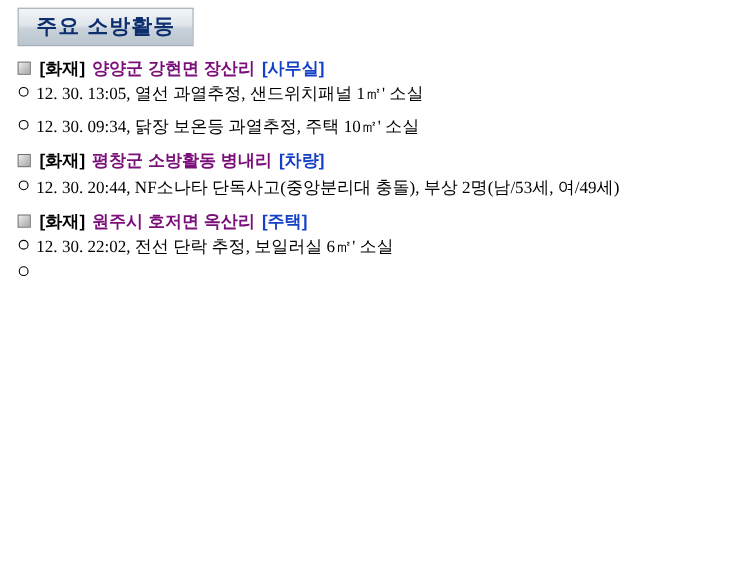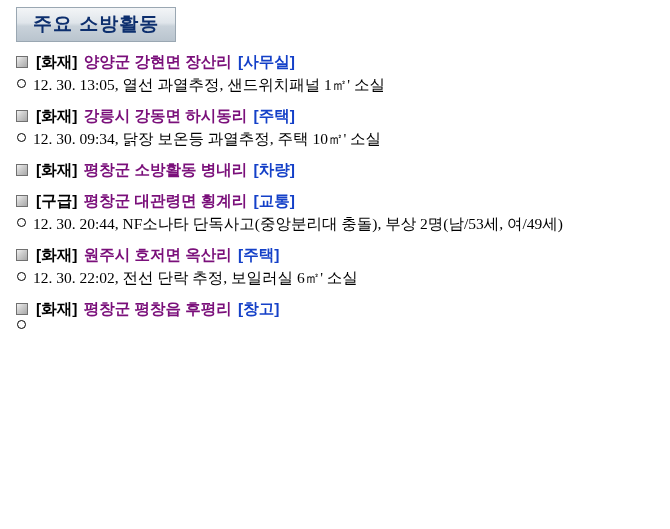--- a/index.html
+++ b/index.html
@@ -123,55 +123,39 @@
           <span class="tag">[사무실]</span>
         </span>
       </div>
       <div class="detail-line">
         <span class="circle-icon"></span>
         <span class="detail-text">12. 30. 13:05,  열선 과열추정, 샌드위치패널 1㎡' 소실</span>
       </div>
     </div>
 
     <div class="entry">
-      <div class="head-line">
-        <span class="sq-icon"></span>
-        <span class="head-text">
-          <span class="cat">[화재]</span>
-          <span class="place">강릉시 강동면 하시동리</span>
-          <span class="tag">[주택]</span>
-        </span>
-      </div>
       <div class="detail-line">
         <span class="circle-icon"></span>
         <span class="detail-text">12. 30. 09:34,  닭장 보온등 과열추정, 주택 10㎡' 소실</span>
       </div>
     </div>
 
 
     <div class="entry">
       <div class="head-line">
         <span class="sq-icon"></span>
         <span class="head-text">
           <span class="cat">[화재]</span>
           <span class="place">평창군 소방활동 병내리</span>
           <span class="tag">[차량]</span>
         </span>
       </div>
     </div>
 
     <div class="entry">
-      <div class="head-line">
-        <span class="sq-icon"></span>
-        <span class="head-text">
-          <span class="cat">[구급]</span>
-          <span class="place">평창군 대관령면 횡계리</span>
-          <span class="tag">[교통]</span>
-        </span>
-      </div>
       <div class="detail-line">
         <span class="circle-icon"></span>
         <span class="detail-text">12. 30. 20:44,  NF소나타 단독사고(중앙분리대 충돌), 부상 2명(남/53세, 여/49세)</span>
       </div>
     </div>
 
     <div class="entry">
       <div class="head-line">
         <span class="sq-icon"></span>
         <span class="head-text">
@@ -180,27 +164,19 @@
           <span class="tag">[주택]</span>
         </span>
       </div>
       <div class="detail-line">
         <span class="circle-icon"></span>
         <span class="detail-text">12. 30. 22:02,  전선 단락 추정,  보일러실 6㎡' 소실</span>
       </div>
     </div>
 
     <div class="entry">
-      <div class="head-line">
-        <span class="sq-icon"></span>
-        <span class="head-text">
-          <span class="cat">[화재]</span>
-          <span class="place">평창군 평창읍 후평리</span>
-          <span class="tag">[창고]</span>
-        </span>
-      </div>
       <div class="detail-line">
         <span class="circle-icon"></span>
       </div>
     </div>
 
   </div>
 </div>
 
 </body></html>

